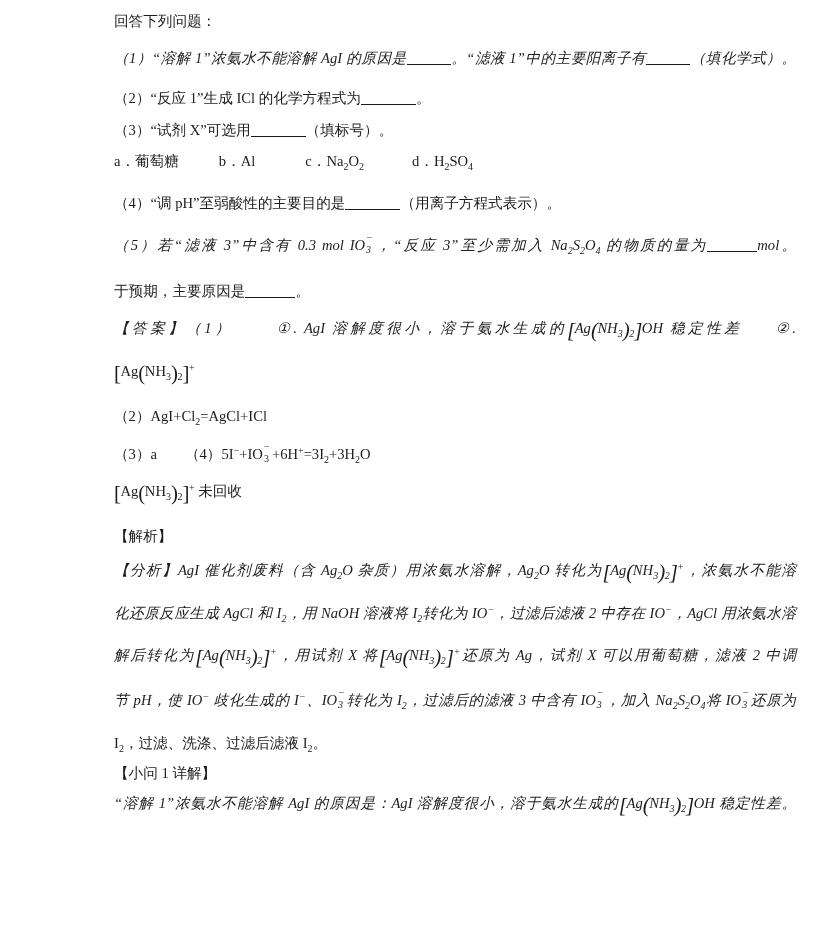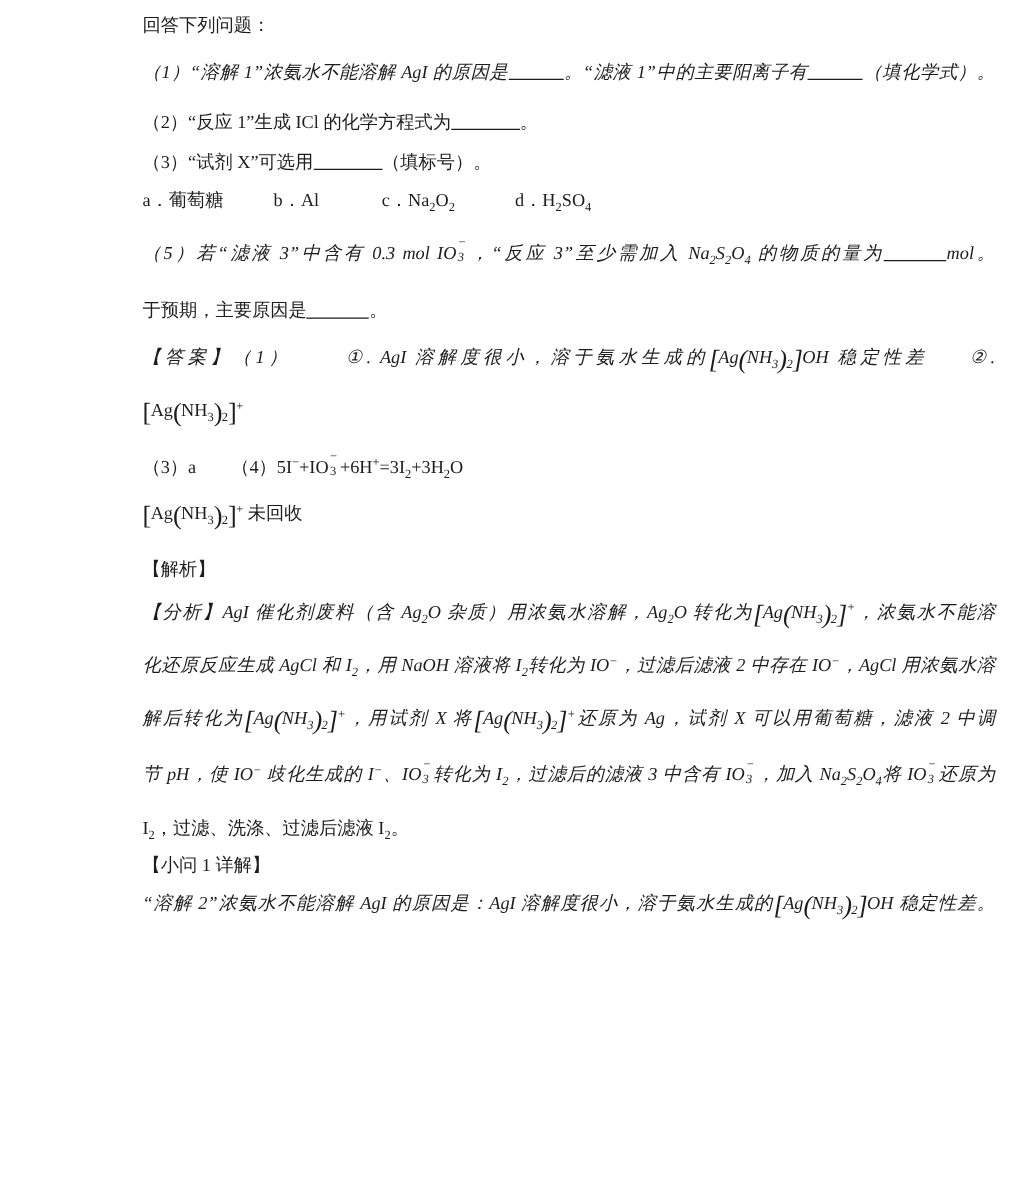--- a/index.html
+++ b/index.html
@@ -45,27 +45,29 @@
 </style>
 </head>
 <body>
 
 <main class="doc">
   <div class="ln" style="height:37px"><span class="tx">回答下列问题：</span></div>
   <div class="ln just" style="height:40px"><span class="tx">（1）“溶解 1”浓氨水不能溶解 AgI 的原因是</span><span class="bl" style="width: 44px;"></span><span class="tx">。“滤液 1”中的主要阳离子有</span><span class="bl" style="width: 44px;"></span><span class="tx">（填化学式）。</span></div>
   <div class="ln" style="height:32px"><span class="tx">（2）“反应 1”生成 ICl 的化学方程式为</span><span class="bl" style="width: 55px;"></span><span class="tx">。</span></div>
   <div class="ln" style="height:31px"><span class="tx">（3）“试剂 X”可选用</span><span class="bl" style="width: 55px;"></span><span class="tx">（填标号）。</span></div>
   <div class="ln" style="height:42px"><span class="tx">a．葡萄糖</span><span class="gp" style="width: 40px;"></span><span class="tx">b．Al</span><span class="gp" style="width: 50px;"></span><span class="tx">c．Na</span><span class="sb">2</span><span class="tx">O</span><span class="sb">2</span><span class="gp" style="width: 48px;"></span><span class="tx">d．H</span><span class="sb">2</span><span class="tx">SO</span><span class="sb">4</span></div>
+  <div class="ln" style="height:42px"><span class="tx">（4）“调 pH”至弱酸性的主要目的是</span><span class="bl" style="width: 55px;"></span><span class="tx">（用离子方程式表示）。</span></div>
   <div class="ln just" style="height:46px"><span class="tx">（5）若“滤液 3”中含有 0.3 mol IO</span><span class="stk"><span class="t">−</span><span class="b">3</span></span><span class="tx">，“反应 3”至少需加入 Na</span><span class="sb">2</span><span class="tx">S</span><span class="sb">2</span><span class="tx">O</span><span class="sb">4</span><span class="tx"> 的物质的量为</span><span class="bl" style="width: 50px;"></span><span class="tx">mol。</span></div>
   <div class="ln" style="height:37px"><span class="tx">于预期，主要原因是</span><span class="bl" style="width: 50px;"></span><span class="tx">。</span></div>
   <div class="ln just" style="height:43px"><span class="tx">【答案】（1）</span><span class="gp" style="width: 40px;"></span><span class="tx">①. AgI 溶解度很小，溶于氨水生成的</span><span class="big">[</span><span class="tx">Ag</span><span class="big">(</span><span class="tx">NH</span><span class="sb">3</span><span class="big">)</span><span class="sb">2</span><span class="big">]</span><span class="tx">OH 稳定性差</span><span class="gp" style="width: 30px;"></span><span class="tx">②.</span></div>
   <div class="ln" style="height:45px"><span class="big">[</span><span class="tx">Ag</span><span class="big">(</span><span class="tx">NH</span><span class="sb">3</span><span class="big">)</span><span class="sb">2</span><span class="big">]</span><span class="su">+</span></div>
+  <div class="ln" style="height:38px"><span class="tx">（2）AgI+Cl</span><span class="sb">2</span><span class="tx">=AgCl+ICl</span></div>
   <div class="ln" style="height:37px"><span class="tx">（3）a</span><span class="gp" style="width: 28px;"></span><span class="tx">（4）5I</span><span class="su">−</span><span class="tx">+IO</span><span class="stk"><span class="t">−</span><span class="b">3</span></span><span class="tx">+6H</span><span class="su">+</span><span class="tx">=3I</span><span class="sb">2</span><span class="tx">+3H</span><span class="sb">2</span><span class="tx">O</span></div>
   <div class="ln" style="height:45px"><span class="big">[</span><span class="tx">Ag</span><span class="big">(</span><span class="tx">NH</span><span class="sb">3</span><span class="big">)</span><span class="sb">2</span><span class="big">]</span><span class="su">+</span><span class="tx"> 未回收</span></div>
   <div class="ln" style="height:34px"><span class="tx">【解析】</span></div>
   <div class="ln just" style="height:43px"><span class="tx">【分析】AgI 催化剂废料（含 Ag</span><span class="sb">2</span><span class="tx">O 杂质）用浓氨水溶解，Ag</span><span class="sb">2</span><span class="tx">O 转化为</span><span class="big">[</span><span class="tx">Ag</span><span class="big">(</span><span class="tx">NH</span><span class="sb">3</span><span class="big">)</span><span class="sb">2</span><span class="big">]</span><span class="su">+</span><span class="tx">，浓氨水不能溶</span></div>
   <div class="ln just" style="height:42px"><span class="tx">化还原反应生成 AgCl 和 I</span><span class="sb">2</span><span class="tx">，用 NaOH 溶液将 I</span><span class="sb">2</span><span class="tx">转化为 IO</span><span class="su">−</span><span class="tx">，过滤后滤液 2 中存在 IO</span><span class="su">−</span><span class="tx">，AgCl 用浓氨水溶</span></div>
   <div class="ln just" style="height:45px"><span class="tx">解后转化为</span><span class="big">[</span><span class="tx">Ag</span><span class="big">(</span><span class="tx">NH</span><span class="sb">3</span><span class="big">)</span><span class="sb">2</span><span class="big">]</span><span class="su">+</span><span class="tx">，用试剂 X 将</span><span class="big">[</span><span class="tx">Ag</span><span class="big">(</span><span class="tx">NH</span><span class="sb">3</span><span class="big">)</span><span class="sb">2</span><span class="big">]</span><span class="su">+</span><span class="tx">还原为 Ag，试剂 X 可以用葡萄糖，滤液 2 中调</span></div>
   <div class="ln just" style="height:43px"><span class="tx">节 pH，使 IO</span><span class="su">−</span><span class="tx"> 歧化生成的 I</span><span class="su">−</span><span class="tx">、IO</span><span class="stk"><span class="t">−</span><span class="b">3</span></span><span class="tx">转化为 I</span><span class="sb">2</span><span class="tx">，过滤后的滤液 3 中含有 IO</span><span class="stk"><span class="t">−</span><span class="b">3</span></span><span class="tx">，加入 Na</span><span class="sb">2</span><span class="tx">S</span><span class="sb">2</span><span class="tx">O</span><span class="sb">4</span><span class="tx">将 IO</span><span class="stk"><span class="t">−</span><span class="b">3</span></span><span class="tx">还原为</span></div>
   <div class="ln" style="height:30px"><span class="tx">I</span><span class="sb">2</span><span class="tx">，过滤、洗涤、过滤后滤液 I</span><span class="sb">2</span><span class="tx">。</span></div>
   <div class="ln" style="height:30px"><span class="tx">【小问 1 详解】</span></div>
-  <div class="ln just" style="height:41px"><span class="tx">“溶解 2”浓氨水不能溶解 AgI 的原因是：AgI 溶解度很小，溶于氨水生成的</span><span class="big">[</span><span class="tx">Ag</span><span class="big">(</span><span class="tx">NH</span><span class="sb">3</span><span class="big">)</span><span class="sb">2</span><span class="big">]</span><span class="tx">OH 稳定性差。</span></div>
+  <div class="ln just" style="height:41px"><span class="tx">“溶解 1”浓氨水不能溶解 AgI 的原因是：AgI 溶解度很小，溶于氨水生成的</span><span class="big">[</span><span class="tx">Ag</span><span class="big">(</span><span class="tx">NH</span><span class="sb">3</span><span class="big">)</span><span class="sb">2</span><span class="big">]</span><span class="tx">OH 稳定性差。</span></div>
 </main>
 
 </body></html>

